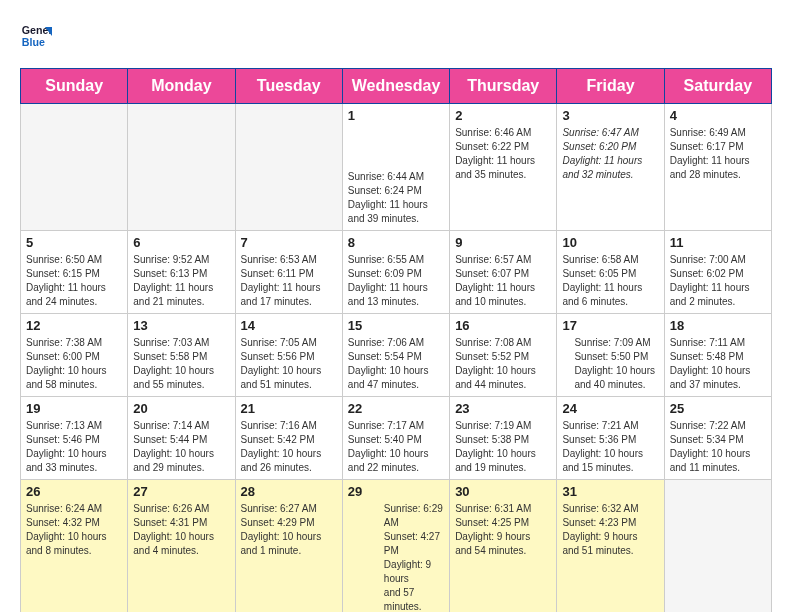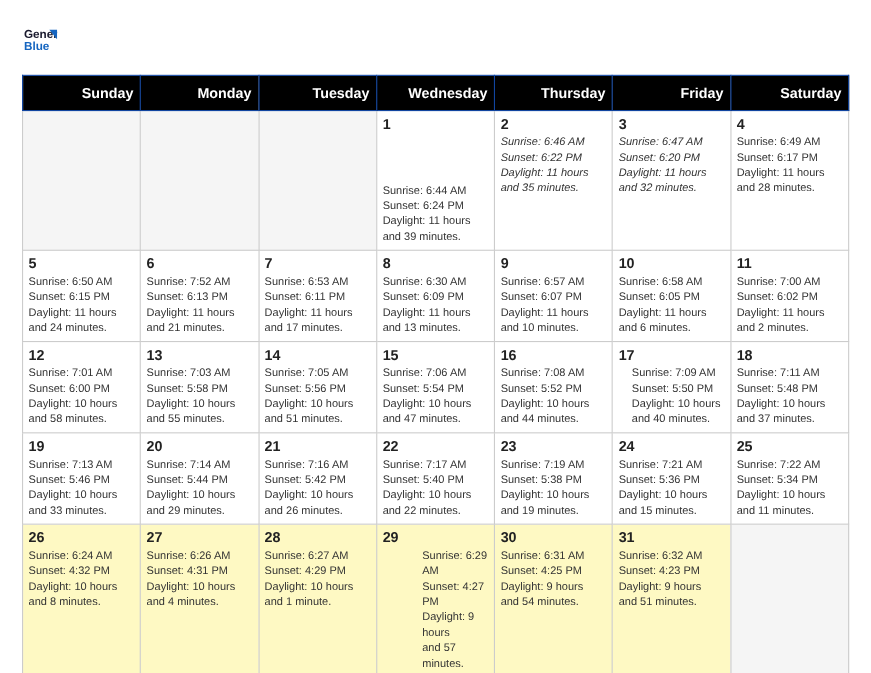--- a/index.html
+++ b/index.html
@@ -37,25 +37,25 @@
     .location {
       font-size: 16px;
       color: #444;
     }
     .calendar {
       width: 100%;
       border-collapse: collapse;
       border: 1px solid #ccc;
     }
     .calendar th {
-      background: #000000;
+      background: #ec4899;
       color: #fff;
-      font-size: 13px;
+      font-size: 16px;
       font-weight: bold;
-      text-align: right;
+      text-align: center;
       padding: 8px 6px;
       border: 1px solid #1145a0;
     }
     .calendar td {
       vertical-align: top;
       border: 1px solid #ccc;
       padding: 4px 5px;
       width: 107px;
       min-height: 85px;
       font-size: 10.5px;
@@ -123,21 +123,21 @@
         <td class="empty"></td>
         <td class="has-data">
           <span class="day-number">1</span>
           <div class="day-info" style="white-space: pre-line; margin-top: 47px;">Sunrise: 6:44 AM
 Sunset: 6:24 PM
 Daylight: 11 hours
 and 39 minutes.</div>
         </td>
         <td class="has-data">
           <span class="day-number">2</span>
-          <div class="day-info" style="white-space: pre-line; font-style: italic;">Sunrise: 6:46 AM
+          <div class="day-info" style="white-space: pre-line;">Sunrise: 6:46 AM
 Sunset: 6:22 PM
 Daylight: 11 hours
 and 35 minutes.</div>
         </td>
         <td class="has-data">
           <span class="day-number">3</span>
           <div class="day-info" style="white-space: pre-line; font-style: italic;">Sunrise: 6:47 AM
 Sunset: 6:20 PM
 Daylight: 11 hours
 and 32 minutes.</div>
@@ -153,35 +153,35 @@
       <tr>
         <td class="has-data">
           <span class="day-number">5</span>
           <div class="day-info" style="white-space: pre-line;">Sunrise: 6:50 AM
 Sunset: 6:15 PM
 Daylight: 11 hours
 and 24 minutes.</div>
         </td>
         <td class="has-data">
           <span class="day-number">6</span>
-          <div class="day-info" style="white-space: pre-line;">Sunrise: 7:52 AM
+          <div class="day-info" style="white-space: pre-line;">Sunrise: 9:52 AM
 Sunset: 6:13 PM
 Daylight: 11 hours
 and 21 minutes.</div>
         </td>
         <td class="has-data">
           <span class="day-number">7</span>
           <div class="day-info" style="white-space: pre-line;">Sunrise: 6:53 AM
 Sunset: 6:11 PM
 Daylight: 11 hours
 and 17 minutes.</div>
         </td>
         <td class="has-data">
           <span class="day-number">8</span>
-          <div class="day-info" style="white-space: pre-line;">Sunrise: 6:30 AM
+          <div class="day-info" style="white-space: pre-line;">Sunrise: 6:55 AM
 Sunset: 6:09 PM
 Daylight: 11 hours
 and 13 minutes.</div>
         </td>
         <td class="has-data">
           <span class="day-number">9</span>
           <div class="day-info" style="white-space: pre-line;">Sunrise: 6:57 AM
 Sunset: 6:07 PM
 Daylight: 11 hours
 and 10 minutes.</div>
@@ -197,21 +197,21 @@
           <span class="day-number">11</span>
           <div class="day-info" style="white-space: pre-line;">Sunrise: 7:00 AM
 Sunset: 6:02 PM
 Daylight: 11 hours
 and 2 minutes.</div>
         </td>
       </tr>
       <tr>
         <td class="has-data">
           <span class="day-number">12</span>
-          <div class="day-info" style="white-space: pre-line;">Sunrise: 7:01 AM
+          <div class="day-info" style="white-space: pre-line;">Sunrise: 7:38 AM
 Sunset: 6:00 PM
 Daylight: 10 hours
 and 58 minutes.</div>
         </td>
         <td class="has-data">
           <span class="day-number">13</span>
           <div class="day-info" style="white-space: pre-line;">Sunrise: 7:03 AM
 Sunset: 5:58 PM
 Daylight: 10 hours
 and 55 minutes.</div>

